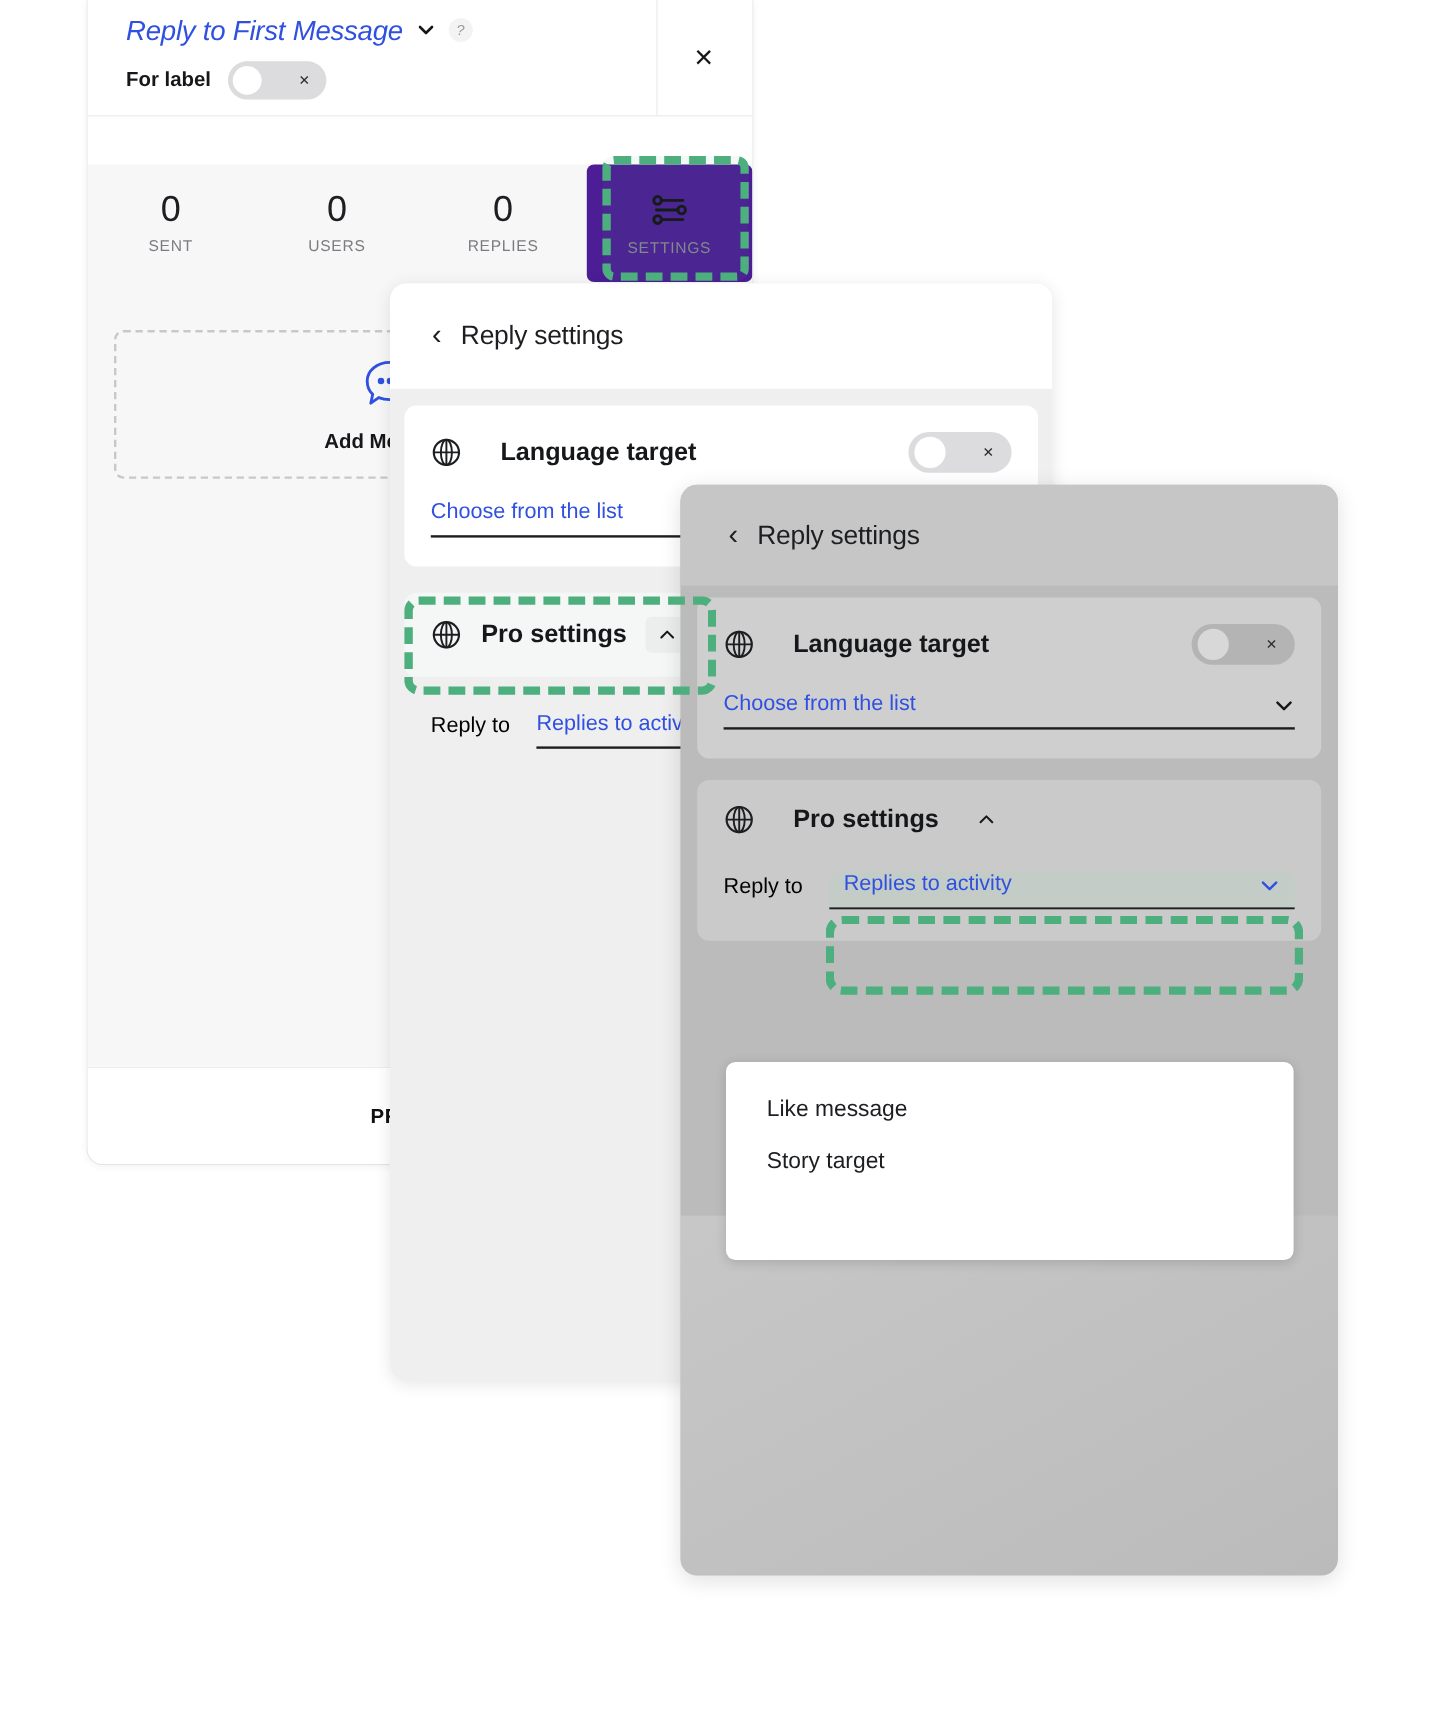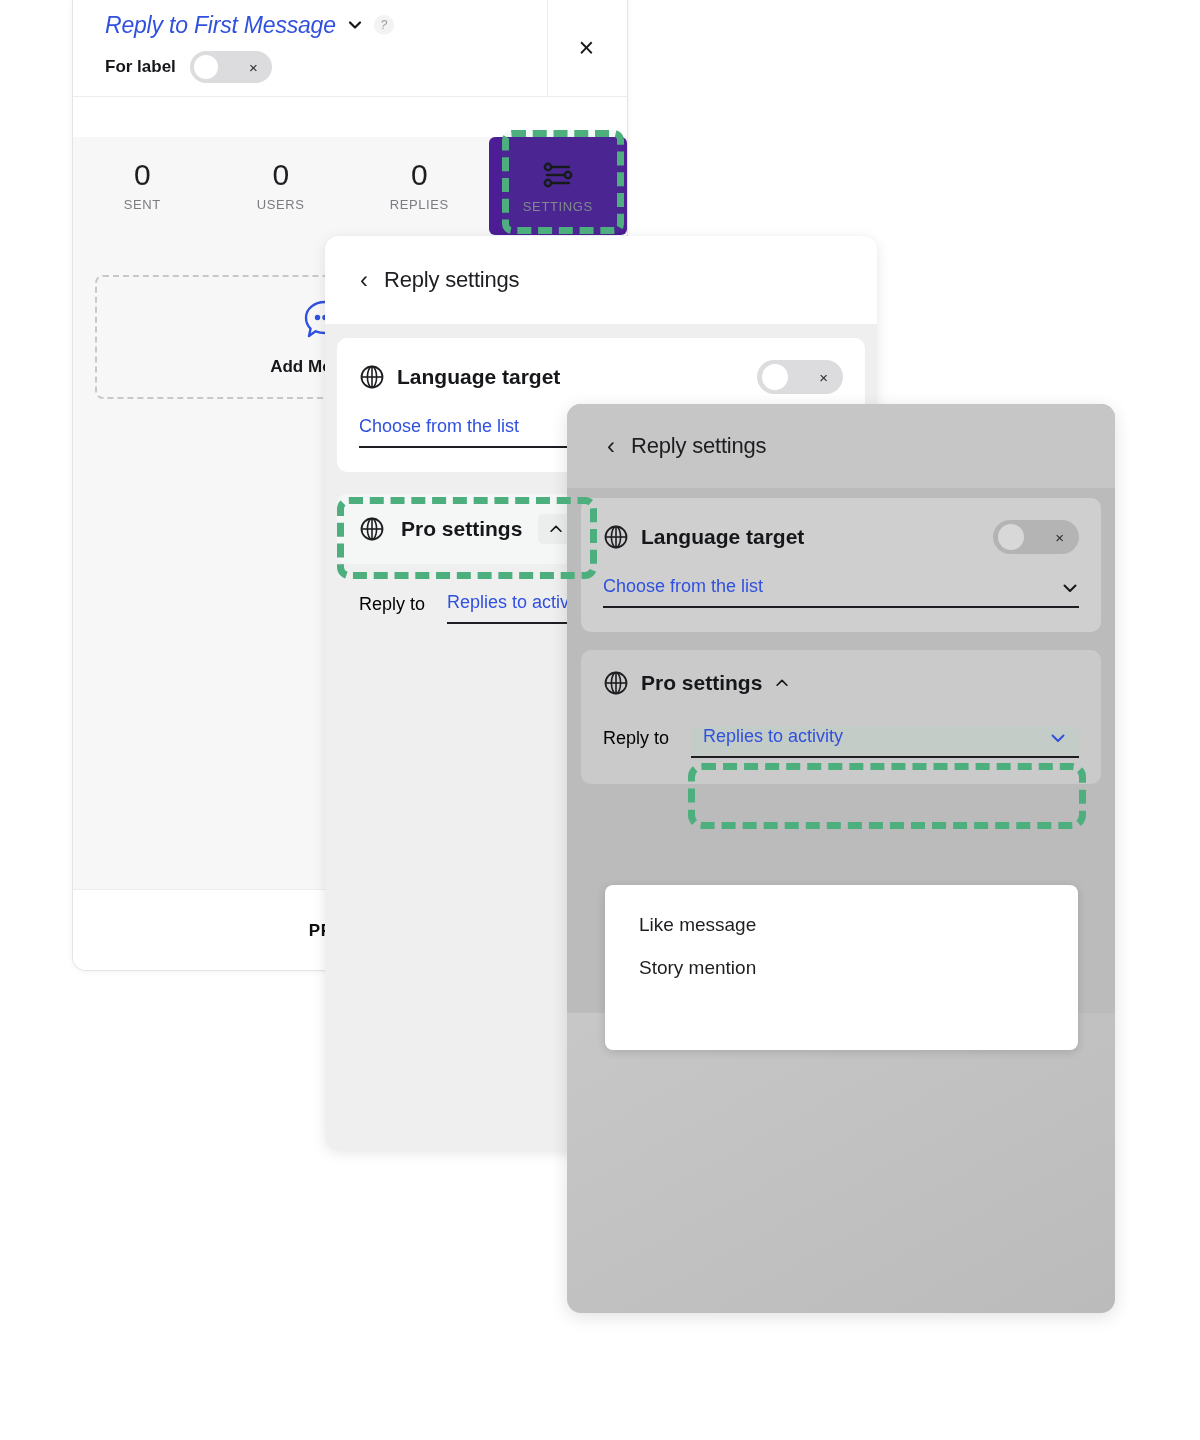--- a/index.html
+++ b/index.html
@@ -263,21 +263,21 @@
   #mid-lang-card {
     margin: 14px 12px 0 12px;
     background: #ffffff;
     border-radius: 10px;
     padding: 22px 22px 24px 22px;
     box-sizing: border-box;
   }
   .card-row {
     display: flex;
     align-items: center;
-    gap: 12px;
+    gap: 32px;
   }
   .card-title {
     font-size: 21px;
     font-weight: bold;
     color: #16171a;
     flex: 1 1 auto;
   }
   .toggle-pill-sm {
     width: 86px;
     height: 34px;
@@ -669,18 +669,18 @@
         </span>
       </span>
     </div>
   </div>
 
   <div id="right-fade"></div>
 </div>
 
 <div id="dropdown-menu">
   <div class="menu-item">Like message</div>
-  <div class="menu-item">Story mention</div>
+  <div class="menu-item">Story target</div>
 </div>
 
 <div class="hl" id="hl-settings"></div>
 <div class="hl" id="hl-pro-mid"></div>
 <div class="hl" id="hl-replyto"></div>
 
 </body></html>

